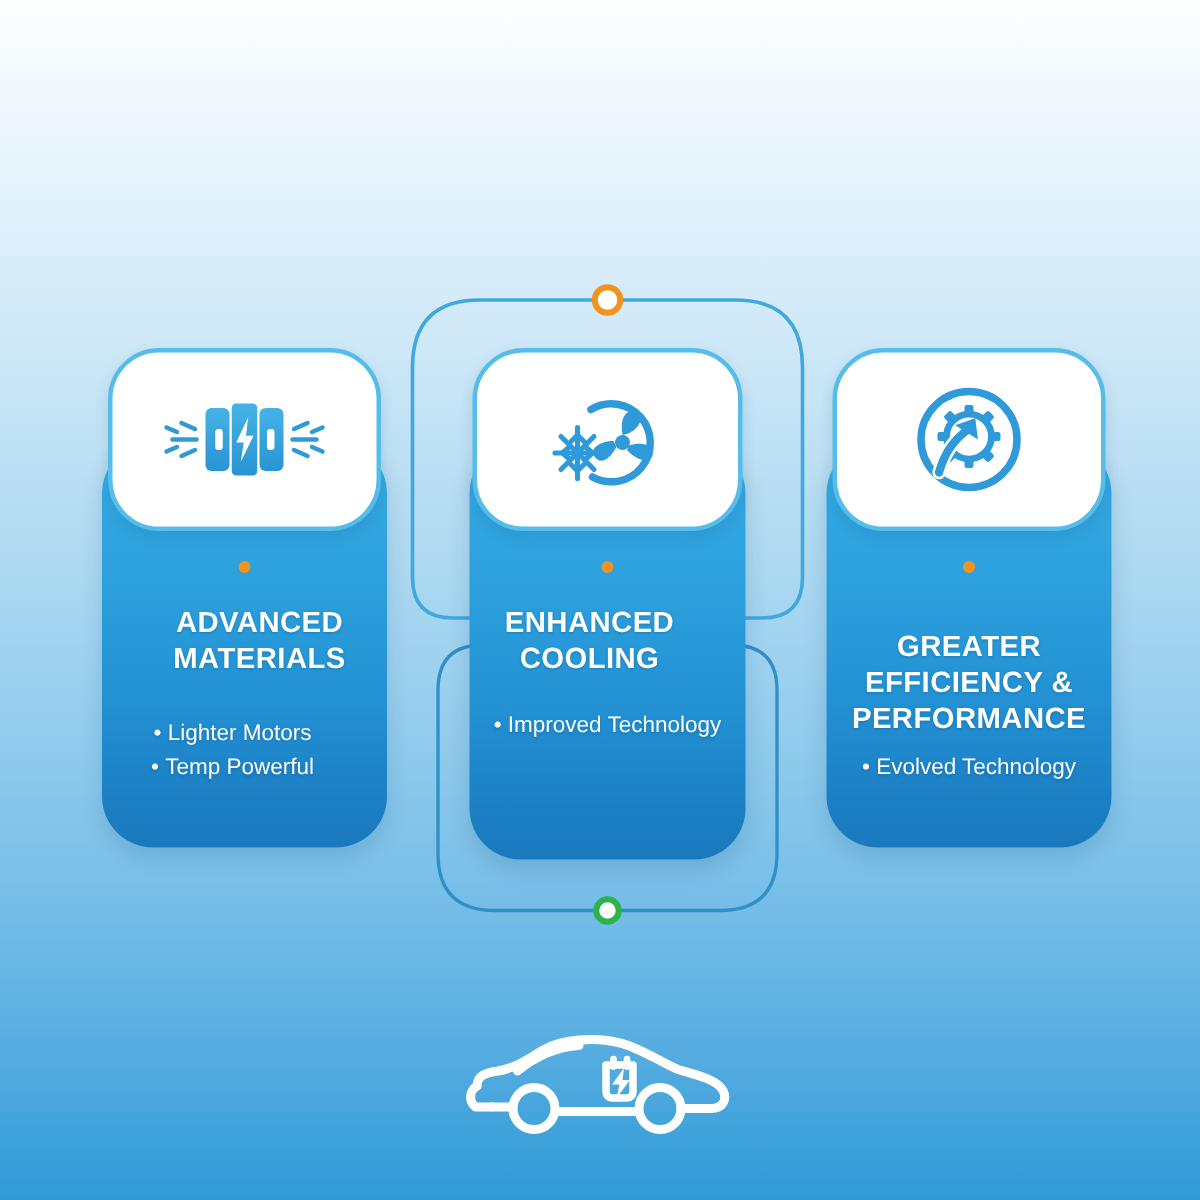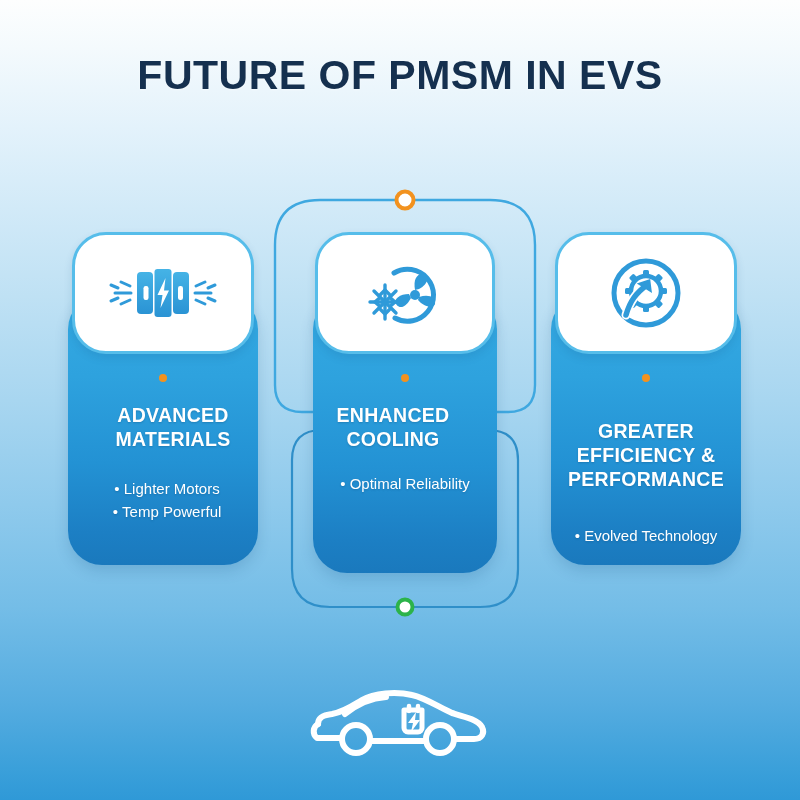--- a/index.html
+++ b/index.html
@@ -127,21 +127,20 @@
     top: 684px;
     width: 200px;
     height: 80px;
   }
 </style>
 </head>
 <body>
 
 <div id="infographic">
 
-  <div id="title">FUTURE OF PMSM IN EVS</div>
 
   <svg id="connector-layer" viewBox="0 0 800 800" width="800" height="800">
 
     <path d="M 405 200
              L 490 200
              Q 535 200 535 245
              L 535 385
              Q 535 412 508 412
              L 495 412" fill="none" stroke="#3fa8e0" stroke-width="2.4" stroke-linecap="round"></path>
     <path d="M 405 200
@@ -200,21 +199,21 @@
       <path d="M86 33 H102" stroke="#2f9ad9" stroke-width="3" stroke-linecap="round"></path>
       <path d="M87 26 L96 22" stroke="#2f9ad9" stroke-width="3" stroke-linecap="round"></path>
       <path d="M87 40 L96 44" stroke="#2f9ad9" stroke-width="3" stroke-linecap="round"></path>
       <path d="M99 28 L106 25" stroke="#2f9ad9" stroke-width="3" stroke-linecap="round"></path>
       <path d="M99 38 L106 41" stroke="#2f9ad9" stroke-width="3" stroke-linecap="round"></path>
     </svg>
   </div>
   <div class="orange-dot" style="left:159px; top:374px;"></div>
   <div class="card-heading" style="left:68px; width:210px; top:403px; white-space:pre-line;">ADVANCED
 MATERIALS</div>
-  <div class="bullet-list" style="left:72px; width:190px; top:477px;">
+  <div class="bullet-list" style="left:60px; width:190px; top:477px;">
     <div class="bullet-line"><span>•&nbsp;</span><span>Lighter Motors</span></div>
     <div class="bullet-line"><span>•&nbsp;</span><span>Temp Powerful</span></div>
   </div>
 
   <div class="card" style="left:313px; top:295px; width:184px; height:278px;">
     <div class="card-body"></div>
   </div>
   <div class="icon-box" style="left:315px; top:232px; width:180px; height:122px;">
     <svg width="92" height="72" viewBox="0 0 92 72">
 
@@ -235,21 +234,21 @@
         <path d="M26 57 L21.5 52.5 M26 57 L30.5 52.5"></path>
         <path d="M16 45 L20.5 41 M16 45 L20.5 49"></path>
         <path d="M36 45 L31.5 41 M36 45 L31.5 49"></path>
       </g>
     </svg>
   </div>
   <div class="orange-dot" style="left:401px; top:374px;"></div>
   <div class="card-heading" style="left:313px; width:160px; top:403px; white-space:pre-line;">ENHANCED
 COOLING</div>
   <div class="bullet-list" style="left:309px; width:192px; top:472px;">
-    <div class="bullet-line"><span>•&nbsp;</span><span>Optimal Reliability</span></div>
+    <div class="bullet-line"><span>•&nbsp;</span><span>Improved Technology</span></div>
   </div>
 
   <div class="card" style="left:551px; top:295px; width:190px; height:270px;">
     <div class="card-body"></div>
   </div>
   <div class="icon-box" style="left:555px; top:232px; width:182px; height:122px;">
     <svg width="80" height="80" viewBox="0 0 80 80">
       <circle cx="40" cy="40" r="32" fill="none" stroke="#2f9ad9" stroke-width="5"></circle>
 
       <g fill="#2f9ad9">
@@ -273,21 +272,21 @@
 
       <path d="M20 62 C24 48 30 40 41 32" fill="none" stroke="#ffffff" stroke-width="9" stroke-linecap="round"></path>
       <path d="M20 62 C24 48 30 40 41 32" fill="none" stroke="#2f9ad9" stroke-width="5.5" stroke-linecap="round"></path>
       <path d="M41 25 L50 36 L32 36 Z" fill="#2f9ad9" transform="rotate(32 41 31)"></path>
     </svg>
   </div>
   <div class="orange-dot" style="left:642px; top:374px;"></div>
   <div class="card-heading" style="left:549px; width:194px; top:403px; white-space:pre-line;margin-top:16px;">GREATER
 EFFICIENCY &amp;
 PERFORMANCE</div>
-  <div class="bullet-list" style="left:549px; width:194px; top:524px;">
+  <div class="bullet-list" style="left:549px; width:194px; top:500px;">
     <div class="bullet-line"><span>•&nbsp;</span><span>Evolved Technology</span></div>
   </div>
 
   <svg id="car-icon" viewBox="0 0 200 80">
     <g fill="none" stroke="#ffffff" stroke-width="6" stroke-linecap="round" stroke-linejoin="round">
 
       <path d="M18 40
                C18 33 24 31 32 30
                C44 28 52 22 62 16
                C74 9 96 7 112 11

